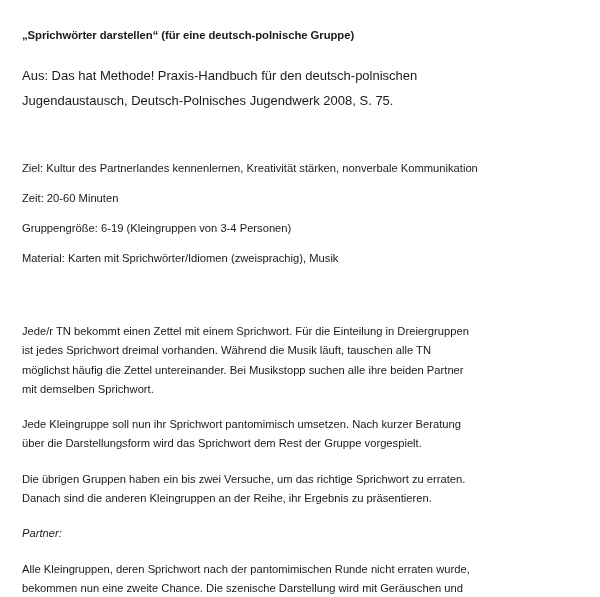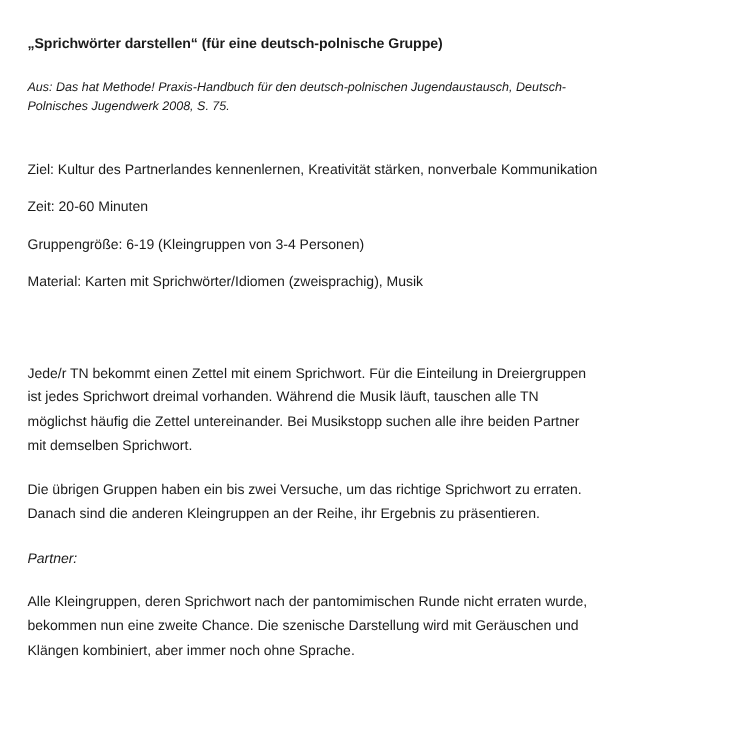--- a/index.html
+++ b/index.html
@@ -25,28 +25,27 @@
   }
   .doc-title {
     font-size: 11.3px;
     font-weight: bold;
     line-height: 15px;
     margin: 0 0 20px 0;
     letter-spacing: -0.05px;
     white-space: nowrap;
   }
   .citation {
-    font-size: 10px;
-    font-style: italic;
-    line-height: 15px;
+    font-size: 13px;
+    line-height: 25px;
     margin: 0;
     max-width: 518px;
   }
   .meta-block {
-    margin-top: 36px;
+    margin-top: 48px;
   }
   .meta-line {
     font-size: 11.2px;
     line-height: 15px;
     margin: 0 0 15px 0;
     white-space: nowrap;
   }
   .meta-line:last-child {
     margin-bottom: 0;
   }
@@ -82,20 +81,21 @@
     <p class="meta-line">Ziel: Kultur des Partnerlandes kennenlernen, Kreativität stärken, nonverbale Kommunikation</p>
     <p class="meta-line">Zeit: 20-60 Minuten</p>
     <p class="meta-line">Gruppengröße: 6-19 (Kleingruppen von 3-4 Personen)</p>
     <p class="meta-line">Material: Karten mit Sprichwörter/Idiomen (zweisprachig), Musik</p>
   </div>
 
   <div class="body-block">
 
     <p class="para">Jede/r TN bekommt einen Zettel mit einem Sprichwort. Für die Einteilung in Dreiergruppen ist jedes Sprichwort dreimal vorhanden. Während die Musik läuft, tauschen alle TN möglichst häufig die Zettel untereinander. Bei Musikstopp suchen alle ihre beiden Partner mit demselben Sprichwort.</p>
 
+    <p class="para">Jede Kleingruppe soll nun ihr Sprichwort pantomimisch umsetzen. Nach kurzer Beratung über die Darstellungsform wird das Sprichwort dem Rest der Gruppe vorgespielt.</p>
 
     <p class="para">Die übrigen Gruppen haben ein bis zwei Versuche, um das richtige Sprichwort zu erraten. Danach sind die anderen Kleingruppen an der Reihe, ihr Ergebnis zu präsentieren.</p>
 
     <p class="note-label">Partner:</p>
 
     <p class="para">Alle Kleingruppen, deren Sprichwort nach der pantomimischen Runde nicht erraten wurde, bekommen nun eine zweite Chance. Die szenische Darstellung wird mit Geräuschen und Klängen kombiniert, aber immer noch ohne Sprache.</p>
 
   </div>
 
 </div>

